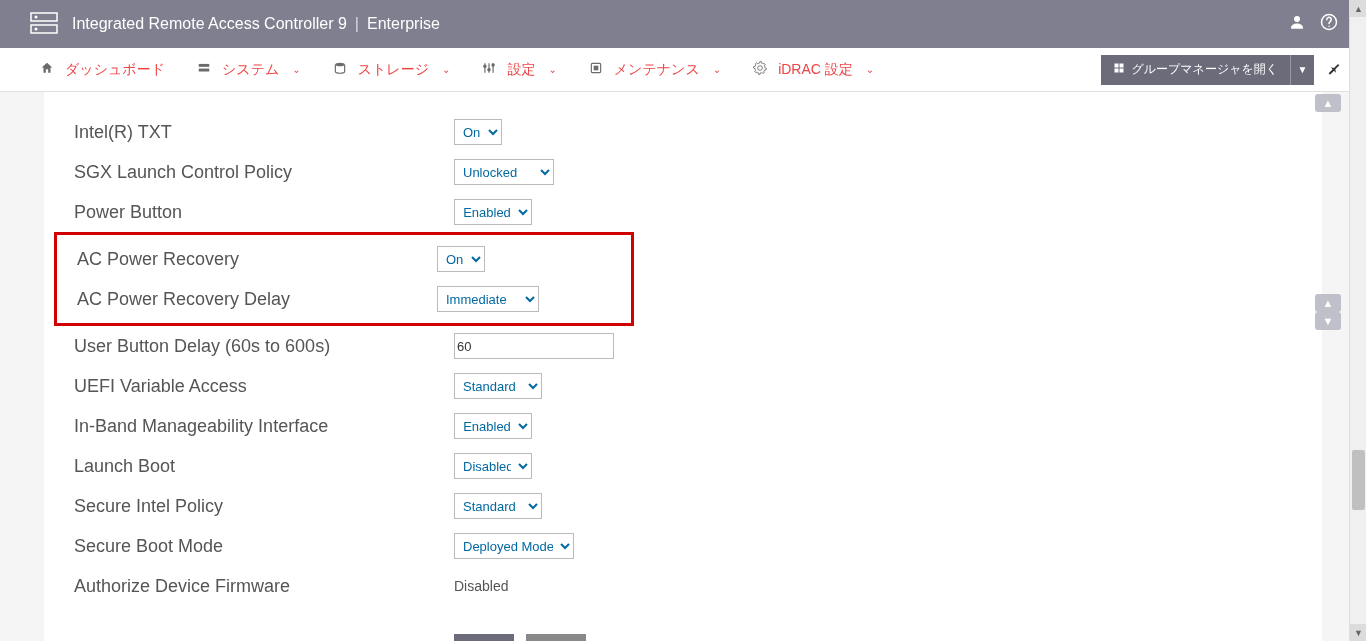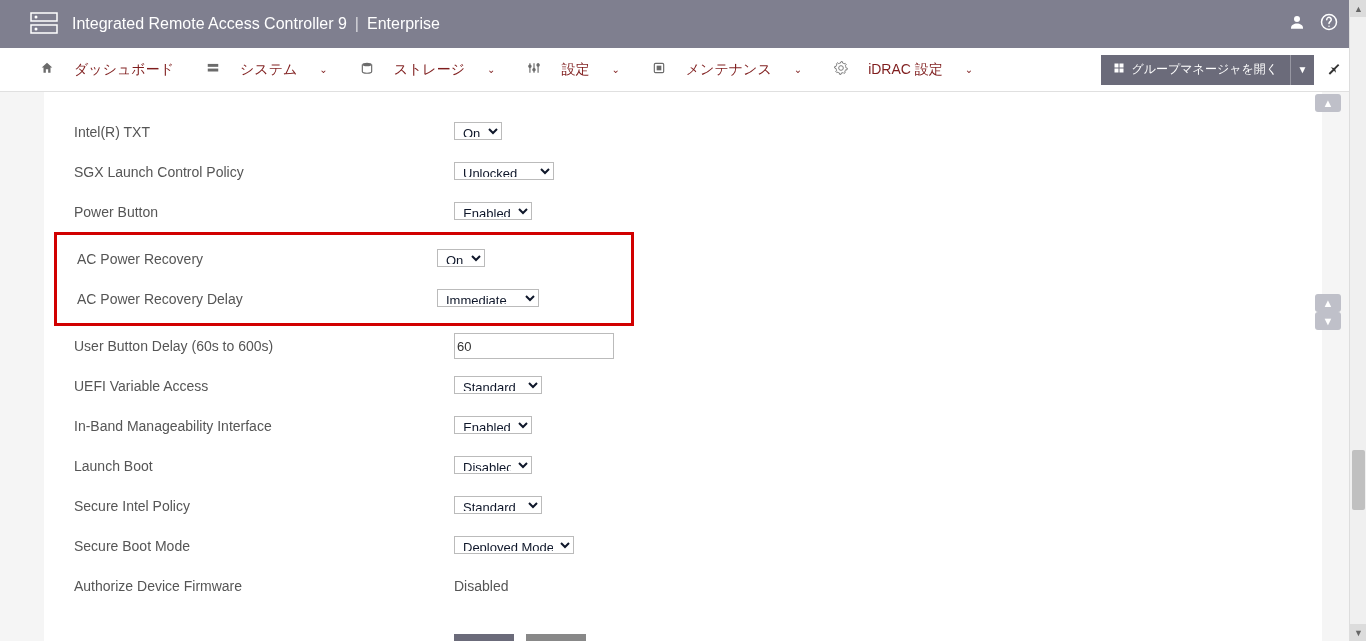--- a/index.html
+++ b/index.html
@@ -7,34 +7,34 @@
 
 .topbar { background: #7f7f8f; height: 48px; display: flex; align-items: center; padding: 0 28px; color: #fff; }
 .topbar-logo { width: 32px; height: 32px; margin-right: 12px; display: flex; align-items: center; justify-content: center; }
 .topbar-title { font-size: 16px; font-weight: 400; display: flex; align-items: center; }
 .topbar-title .divider { margin: 0 8px; color: rgba(255,255,255,0.7); }
 .topbar-spacer { flex: 1; }
 .topbar-icons { display: flex; gap: 14px; align-items: center; }
 .topbar-icons .icon { font-size: 18px; cursor: pointer; }
 
 .navbar { background: #fff; height: 44px; display: flex; align-items: center; padding: 0 24px; border-bottom: 1px solid #e0e0e0; }
-.nav-item { display: flex; align-items: center; gap: 20px; color: #7f1d1d; font-size: 14px; padding: 0 16px; cursor: pointer; height: 100%; }
+.nav-item { display: flex; align-items: center; gap: 11px; color: #ef4444; font-size: 14px; padding: 0 16px; cursor: pointer; height: 100%; }
 .nav-item .icon { font-size: 14px; }
 .nav-item .chev { font-size: 10px; margin-left: 2px; }
 .navbar-spacer { flex: 1; }
 .group-btn-wrap { display: flex; align-items: center; }
 .group-btn { background: #6b6b7a; color: #fff; border: none; height: 30px; padding: 0 12px; font-size: 12px; display: flex; align-items: center; gap: 6px; cursor: pointer; }
 .group-btn-drop { background: #6b6b7a; color: #fff; border: none; border-left: 1px solid rgba(255,255,255,0.3); height: 30px; width: 24px; font-size: 10px; cursor: pointer; }
 .pin-icon { margin-left: 12px; font-size: 16px; color: #333; cursor: pointer; }
 
 .content-wrap { background: #fff; margin: 0 44px; padding: 20px 30px 30px 30px; min-height: 540px; }
 .form-row { display: flex; align-items: center; min-height: 40px; padding: 0 0; }
-.form-label { width: 380px; color: #555; font-size: 14px; }
+.form-label { width: 380px; color: #555; font-size: 18px; }
 .form-control { flex: 0 0 auto; }
-.form-control select { border: 1px solid #bbb; background: #fff; font-size: 13px; height: 18px; padding: 2px 4px; color: #0f172a; }
+.form-control select { border: 1px solid #bbb; background: #fff; font-size: 13px; height: 26px; padding: 2px 4px; color: #0369a1; }
 .form-control input[type="text"] { border: 1px solid #bbb; background: #fff; font-size: 13px; height: 26px; padding: 2px 2px; width: 160px; color: #333; }
 .form-static { color: #555; font-size: 14px; }
 
 .highlight-box { border: 3px solid #d10000; padding: 4px 0; margin-left: -20px; padding-left: 20px; width: 580px; }
 .highlight-box .form-row { }
 
 .button-row { display: flex; gap: 12px; margin-top: 28px; padding-left: 380px; }
 .btn { border: none; padding: 8px 16px; font-size: 14px; cursor: pointer; color: #fff; }
 .btn-primary { background: #6b6b7a; }
 .btn-secondary { background: #888; }

